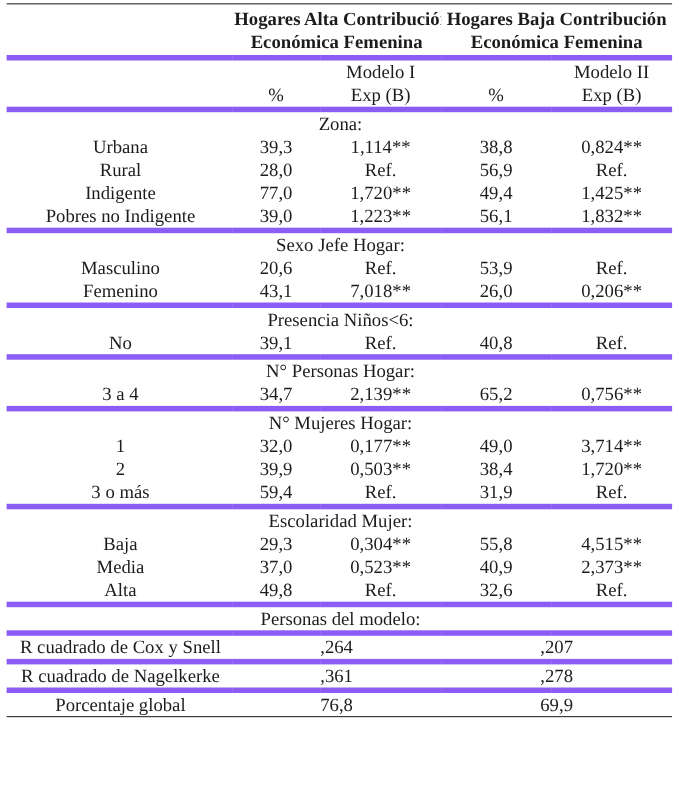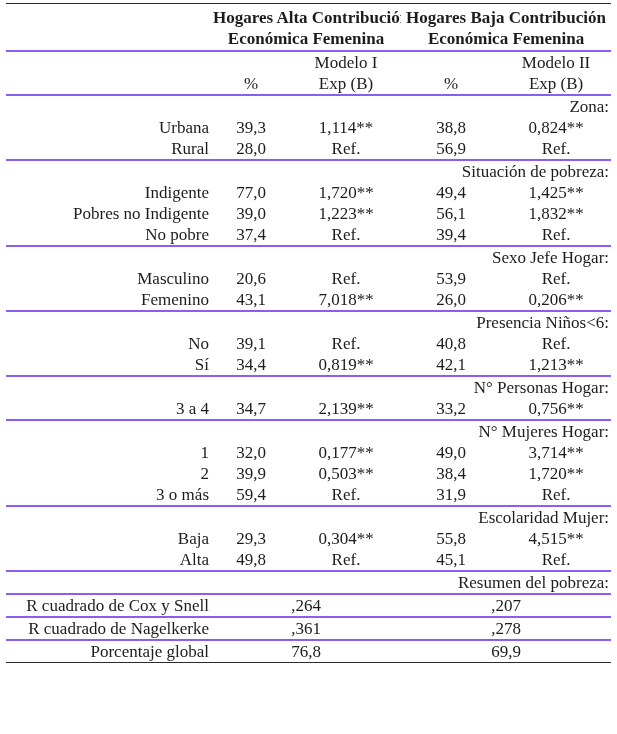--- a/index.html
+++ b/index.html
@@ -38,23 +38,23 @@
     overflow: hidden;
     white-space: nowrap;
   }
   th.group-head {
     font-weight: bold;
     text-align: center;
     height: 44px;
     line-height: 21px;
     padding-top: 2px;
   }
-  .lbl { text-align: right; padding-left: 4px; }
+  .lbl { text-align: center; padding-left: 4px; }
   .num { text-align: center; }
-  tr.rule td, tr.rule th { border-top: 2px solid #8b5cf6; }
+  tr.rule td, tr.rule th { border-top: 5px solid #8b5cf6; }
 </style>
 </head>
 <body>
 
 <div class="page">
   <table class="stat-table">
     <colgroup>
       <col class="c-label">
         <col class="c-pct1">
         <col class="c-exp1">
@@ -99,44 +99,34 @@
         <td class="num">38,8</td>
         <td class="num">0,824**</td>
       </tr>
       <tr>
         <td class="lbl">Rural</td>
         <td class="num">28,0</td>
         <td class="num">Ref.</td>
         <td class="num">56,9</td>
         <td class="num">Ref.</td>
       </tr>
-      <tr class="rule">
-        <td class="lbl" colspan="5">Situación de pobreza:</td>
-      </tr>
       <tr>
         <td class="lbl">Indigente</td>
         <td class="num">77,0</td>
         <td class="num">1,720**</td>
         <td class="num">49,4</td>
         <td class="num">1,425**</td>
       </tr>
       <tr>
         <td class="lbl">Pobres no Indigente</td>
         <td class="num">39,0</td>
         <td class="num">1,223**</td>
         <td class="num">56,1</td>
         <td class="num">1,832**</td>
       </tr>
-      <tr>
-        <td class="lbl">No pobre</td>
-        <td class="num">37,4</td>
-        <td class="num">Ref.</td>
-        <td class="num">39,4</td>
-        <td class="num">Ref.</td>
-      </tr>
       <tr class="rule">
         <td class="lbl" colspan="5">Sexo Jefe Hogar:</td>
       </tr>
       <tr>
         <td class="lbl">Masculino</td>
         <td class="num">20,6</td>
         <td class="num">Ref.</td>
         <td class="num">53,9</td>
         <td class="num">Ref.</td>
       </tr>
@@ -150,35 +140,28 @@
       <tr class="rule">
         <td class="lbl" colspan="5">Presencia Niños&lt;6:</td>
       </tr>
       <tr>
         <td class="lbl">No</td>
         <td class="num">39,1</td>
         <td class="num">Ref.</td>
         <td class="num">40,8</td>
         <td class="num">Ref.</td>
       </tr>
-      <tr>
-        <td class="lbl">Sí</td>
-        <td class="num">34,4</td>
-        <td class="num">0,819**</td>
-        <td class="num">42,1</td>
-        <td class="num">1,213**</td>
-      </tr>
       <tr class="rule">
         <td class="lbl" colspan="5">N° Personas Hogar:</td>
       </tr>
       <tr>
         <td class="lbl">3 a 4</td>
         <td class="num">34,7</td>
         <td class="num">2,139**</td>
-        <td class="num">33,2</td>
+        <td class="num">65,2</td>
         <td class="num">0,756**</td>
       </tr>
       <tr class="rule">
         <td class="lbl" colspan="5">N° Mujeres Hogar:</td>
       </tr>
       <tr>
         <td class="lbl">1</td>
         <td class="num">32,0</td>
         <td class="num">0,177**</td>
         <td class="num">49,0</td>
@@ -202,28 +185,35 @@
         <td class="lbl" colspan="5">Escolaridad Mujer:</td>
       </tr>
       <tr>
         <td class="lbl">Baja</td>
         <td class="num">29,3</td>
         <td class="num">0,304**</td>
         <td class="num">55,8</td>
         <td class="num">4,515**</td>
       </tr>
       <tr>
+        <td class="lbl">Media</td>
+        <td class="num">37,0</td>
+        <td class="num">0,523**</td>
+        <td class="num">40,9</td>
+        <td class="num">2,373**</td>
+      </tr>
+      <tr>
         <td class="lbl">Alta</td>
         <td class="num">49,8</td>
         <td class="num">Ref.</td>
-        <td class="num">45,1</td>
-        <td class="num">Ref.</td>
-      </tr>
-      <tr class="rule">
-        <td class="lbl" colspan="5">Resumen del pobreza:</td>
+        <td class="num">32,6</td>
+        <td class="num">Ref.</td>
+      </tr>
+      <tr class="rule">
+        <td class="lbl" colspan="5">Personas del modelo:</td>
       </tr>
       <tr class="rule">
         <td class="lbl">R cuadrado de Cox y Snell</td>
         <td class="num" colspan="2">,264</td>
         <td class="num" colspan="2">,207</td>
       </tr>
       <tr class="rule">
         <td class="lbl">R cuadrado de Nagelkerke</td>
         <td class="num" colspan="2">,361</td>
         <td class="num" colspan="2">,278</td>

